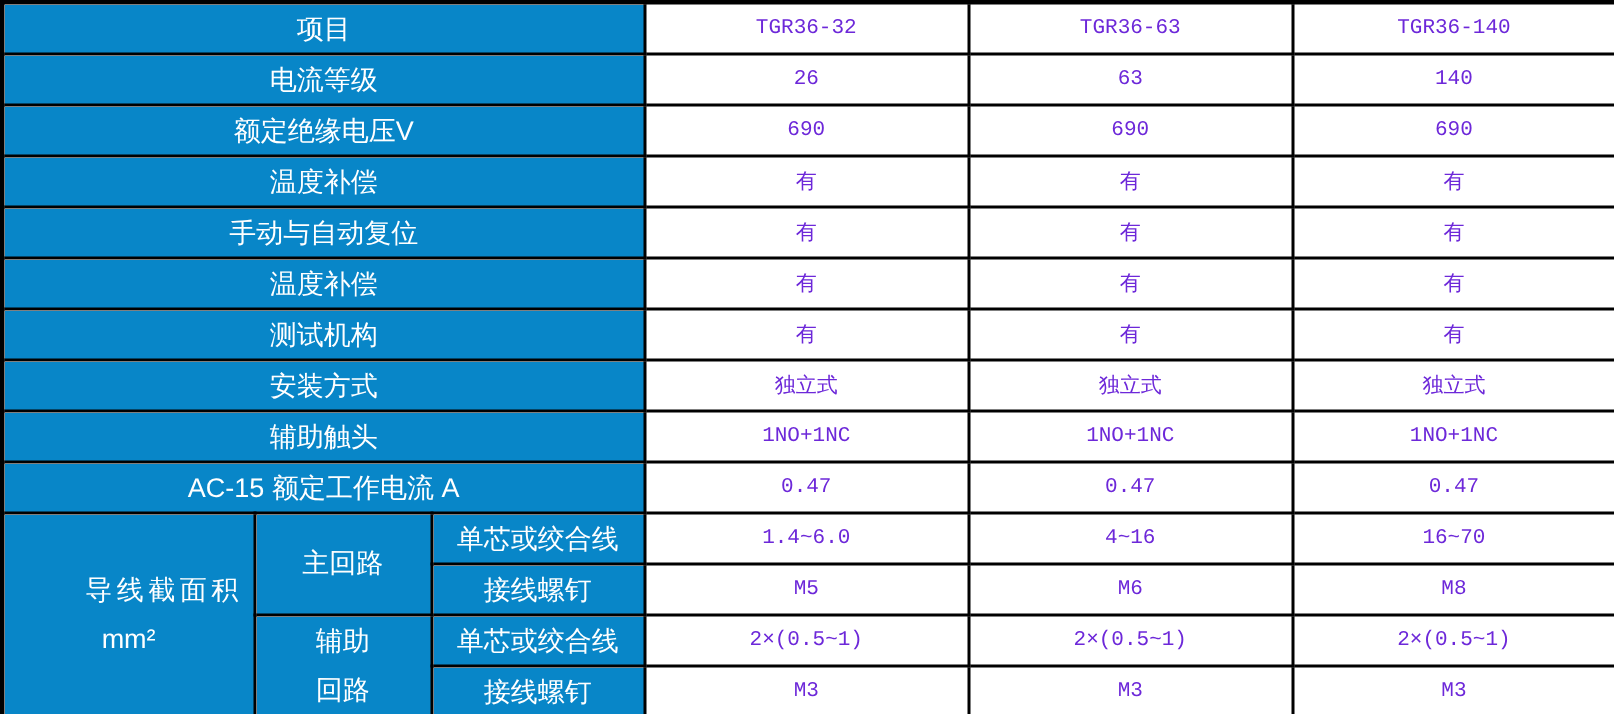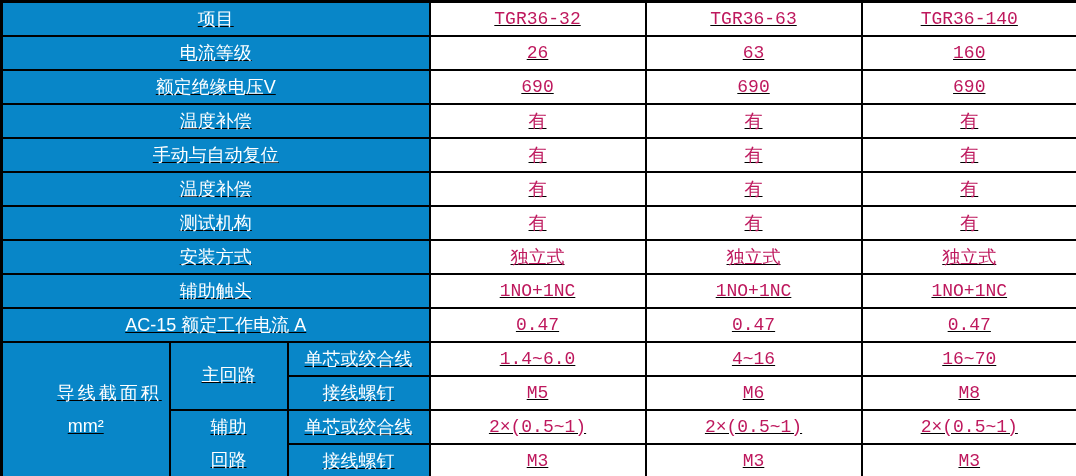--- a/index.html
+++ b/index.html
@@ -1,16 +1,16 @@
 <!DOCTYPE html>
 <html><head>
 <meta charset="utf-8">
 <style>
   html, body { margin: 0; padding: 0; background: #ffffff; }
-  .page { width: 972px; height: 476px; text-decoration: underline; }
+  .page { width: 972px; height: 476px; }
 
   table.spec {
     border-collapse: collapse;
     table-layout: fixed;
     width: 1076px;
     height: 476px;
     border: 3px solid #000000;
   }
   table.spec td {
     border: 2px solid #000000;
@@ -25,23 +25,23 @@
   
   td.hd {
     background: #0886c8;
     color: #ffffff;
     font-family: "Liberation Sans", sans-serif;
     font-size: 18px;
   }
   
   td.val {
     background: #ffffff;
-    color: #be185d;
+    color: #6d28d9;
     font-family: "Liberation Mono", "DejaVu Sans Mono", monospace;
-    font-size: 18px;
+    font-size: 14px;
   }
   
   .line { line-height: 33px; }
   .spread { letter-spacing: 3px; padding-left: 47px; }
   .nosp { letter-spacing: 0; }
 </style>
 </head>
 <body>
 
 <div class="page">
@@ -60,21 +60,21 @@
     <td class="hd" colspan="3">项目</td>
     <td class="val">TGR36-32</td>
     <td class="val">TGR36-63</td>
     <td class="val">TGR36-140</td>
   </tr>
 
   <tr class="r">
     <td class="hd" colspan="3">电流等级</td>
     <td class="val">26</td>
     <td class="val">63</td>
-    <td class="val">160</td>
+    <td class="val">140</td>
   </tr>
   <tr class="r">
     <td class="hd" colspan="3">额定绝缘电压V</td>
     <td class="val">690</td>
     <td class="val">690</td>
     <td class="val">690</td>
   </tr>
   <tr class="r">
     <td class="hd" colspan="3">温度补偿</td>
     <td class="val">有</td>

